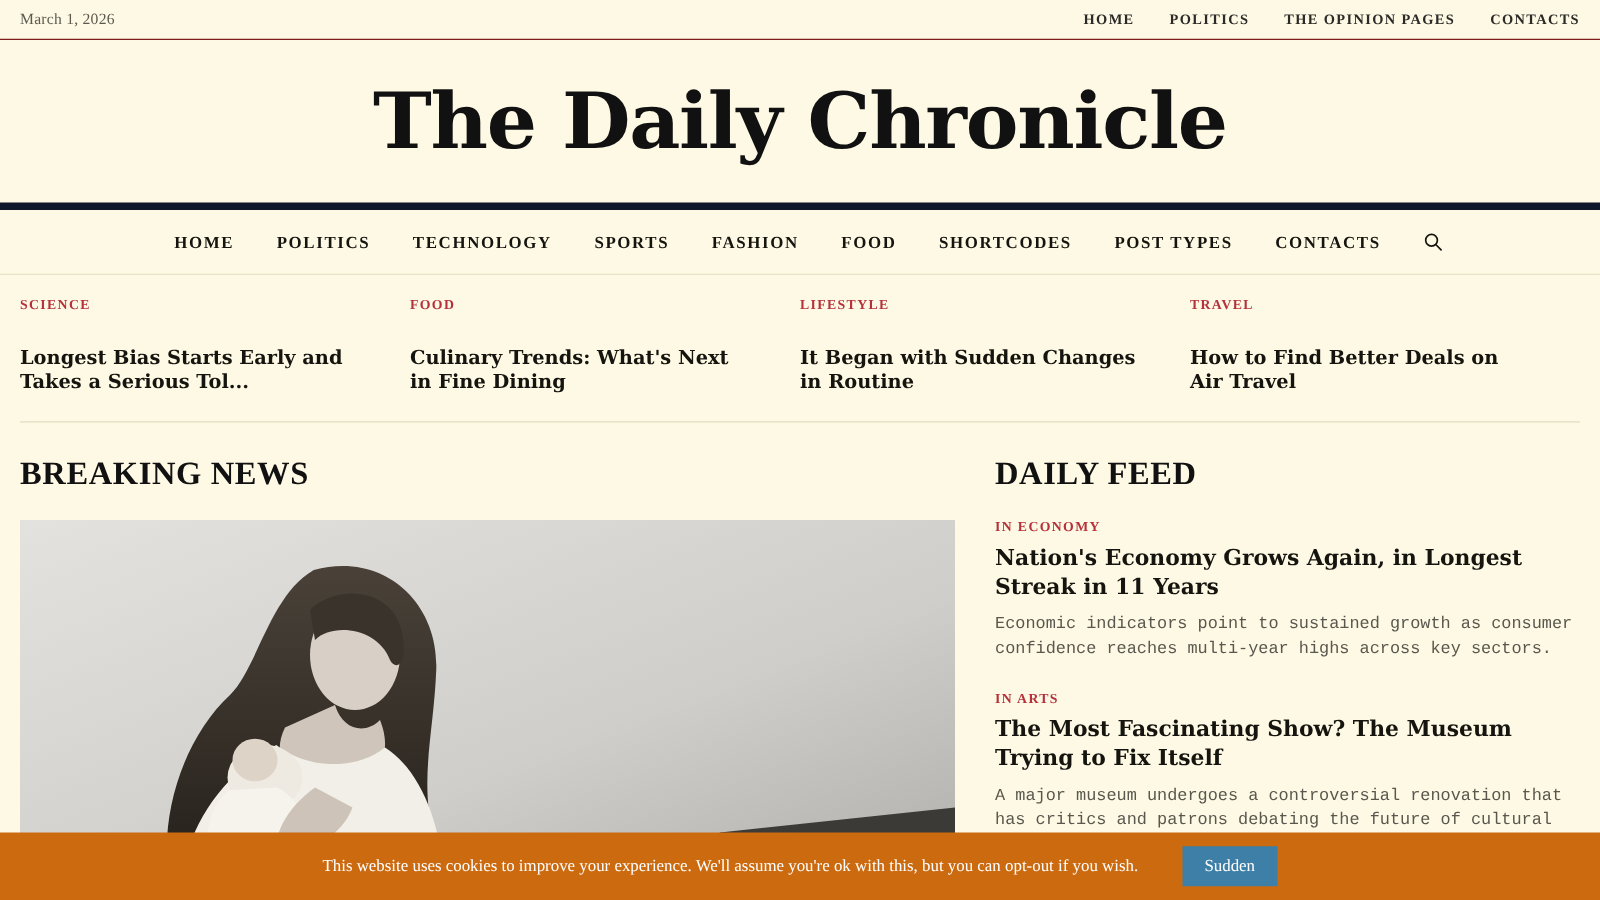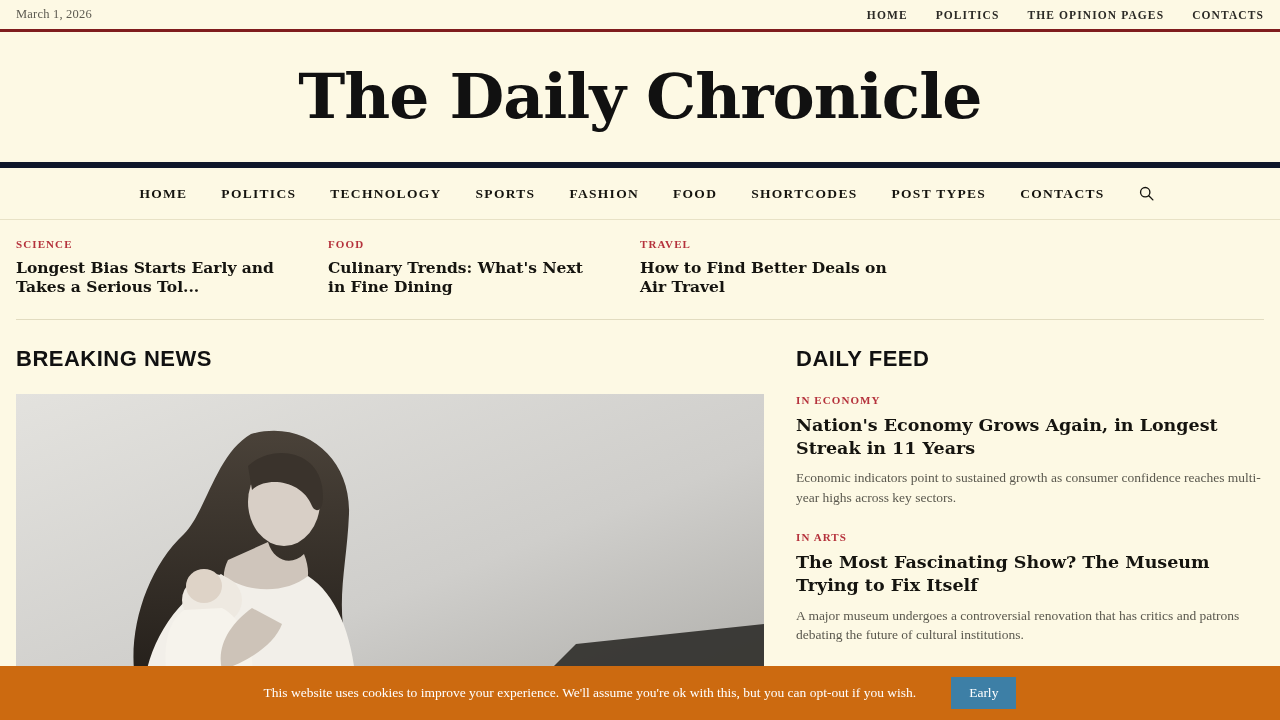--- a/index.html
+++ b/index.html
@@ -11,21 +11,21 @@
   }
   body { position: relative; }
 
   
   .topbar {
     height: 32px;
     display: flex;
     align-items: center;
     justify-content: space-between;
     padding: 0 16px;
-    border-bottom: 3px solid #7f1d1d;
+    border-bottom: 1px solid #7f1d1d;
     background: #fdf9e4;
   }
   .topbar-date {
     font-family: "Liberation Serif", serif;
     font-size: 12.5px;
     color: #5c5a50;
     letter-spacing: .2px;
   }
   .topnav {
     display: flex;
@@ -95,21 +95,21 @@
     padding: 18px 16px 0 16px;
   }
   .strip-col { padding-right: 38px; }
   .strip-kicker {
     font-family: "Liberation Serif", serif;
     font-size: 11px;
     font-weight: bold;
     letter-spacing: 1.1px;
     text-transform: uppercase;
     color: #b5323c;
-    margin-bottom: 8px;
+    margin-bottom: 26px;
   }
   .strip-title {
     font-family: "DejaVu Serif", serif;
     font-weight: bold;
     font-size: 15.5px;
     line-height: 1.25;
     color: #15140f;
     text-decoration: none;
     display: block;
   }
@@ -119,23 +119,23 @@
   }
 
   
   .content {
     display: grid;
     grid-template-columns: 748px 1fr;
     gap: 32px;
     padding: 26px 16px 0 16px;
   }
   .section-title {
-    font-family: Liberation Sans, sans-serif;
-    font-weight: bold;
-    font-size: 22px;
+    font-family: Liberation Serif, serif;
+    font-weight: bold;
+    font-size: 26px;
     letter-spacing: .5px;
     color: #111;
     margin-bottom: 22px;
   }
   .hero-img {
     width: 100%;
     height: 290px;
     background: linear-gradient(170deg,#dcdcd8 0%,#c9c8c4 45%,#b4b3ae 100%);
     position: relative;
     overflow: hidden;
@@ -156,21 +156,21 @@
     font-family: "DejaVu Serif", serif;
     font-weight: bold;
     font-size: 17.5px;
     line-height: 1.3;
     color: #15140f;
     text-decoration: none;
     display: block;
     margin-bottom: 9px;
   }
   .feed-excerpt {
-    font-family: Liberation Serif, serif;
+    font-family: Liberation Mono, monospace;
     font-size: 13.5px;
     line-height: 1.45;
     color: #5a584e;
   }
 
   
   .cookiebar {
     position: absolute;
     left: 0; right: 0; bottom: 0;
     height: 54px;
@@ -233,20 +233,24 @@
 <section class="strip">
   <div class="strip-col">
     <div class="strip-kicker">SCIENCE</div>
     <a href="#" class="strip-title">Longest Bias Starts Early and Takes a Serious Tol...</a>
   </div>
   <div class="strip-col">
     <div class="strip-kicker">FOOD</div>
     <a href="#" class="strip-title">Culinary Trends: What's Next in Fine Dining</a>
   </div>
   <div class="strip-col">
+    <div class="strip-kicker">LIFESTYLE</div>
+    <a href="#" class="strip-title">It Began with Sudden Changes in Routine</a>
+  </div>
+  <div class="strip-col">
     <div class="strip-kicker">TRAVEL</div>
     <a href="#" class="strip-title">How to Find Better Deals on Air Travel</a>
   </div>
 </section>
 <div class="strip-rule"></div>
 
 <main class="content">
 
   <section>
     <h2 class="section-title">BREAKING NEWS</h2>
@@ -298,14 +302,14 @@
       <div class="feed-kicker">IN ARTS</div>
       <a href="#" class="feed-title">The Most Fascinating Show? The Museum Trying to Fix Itself</a>
       <p class="feed-excerpt">A major museum undergoes a controversial renovation that has critics and patrons debating the future of cultural institutions.</p>
     </article>
   </aside>
 
 </main>
 
 <div class="cookiebar">
   <span class="cookie-text">This website uses cookies to improve your experience. We'll assume you're ok with this, but you can opt-out if you wish.</span>
-  <button class="cookie-accept">Early</button>
+  <button class="cookie-accept">Sudden</button>
 </div>
 
 </body></html>

